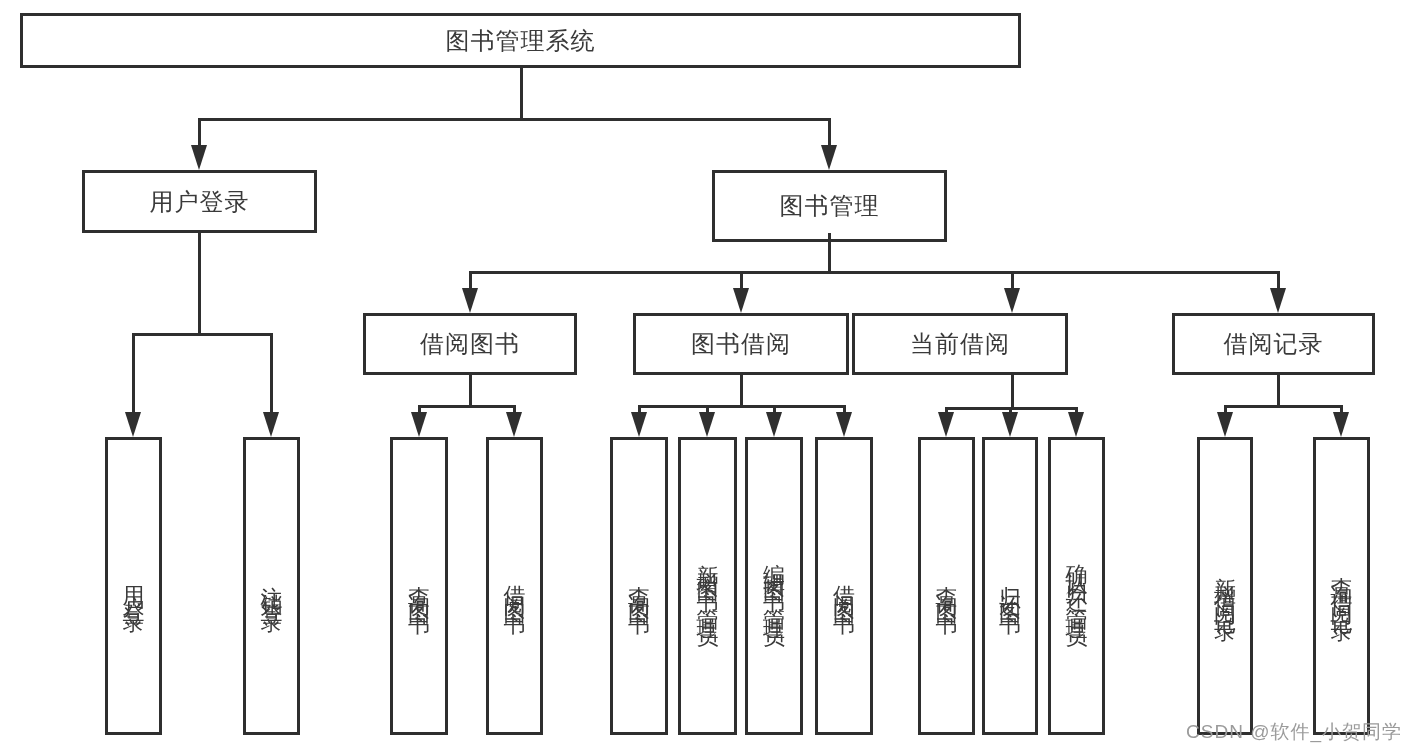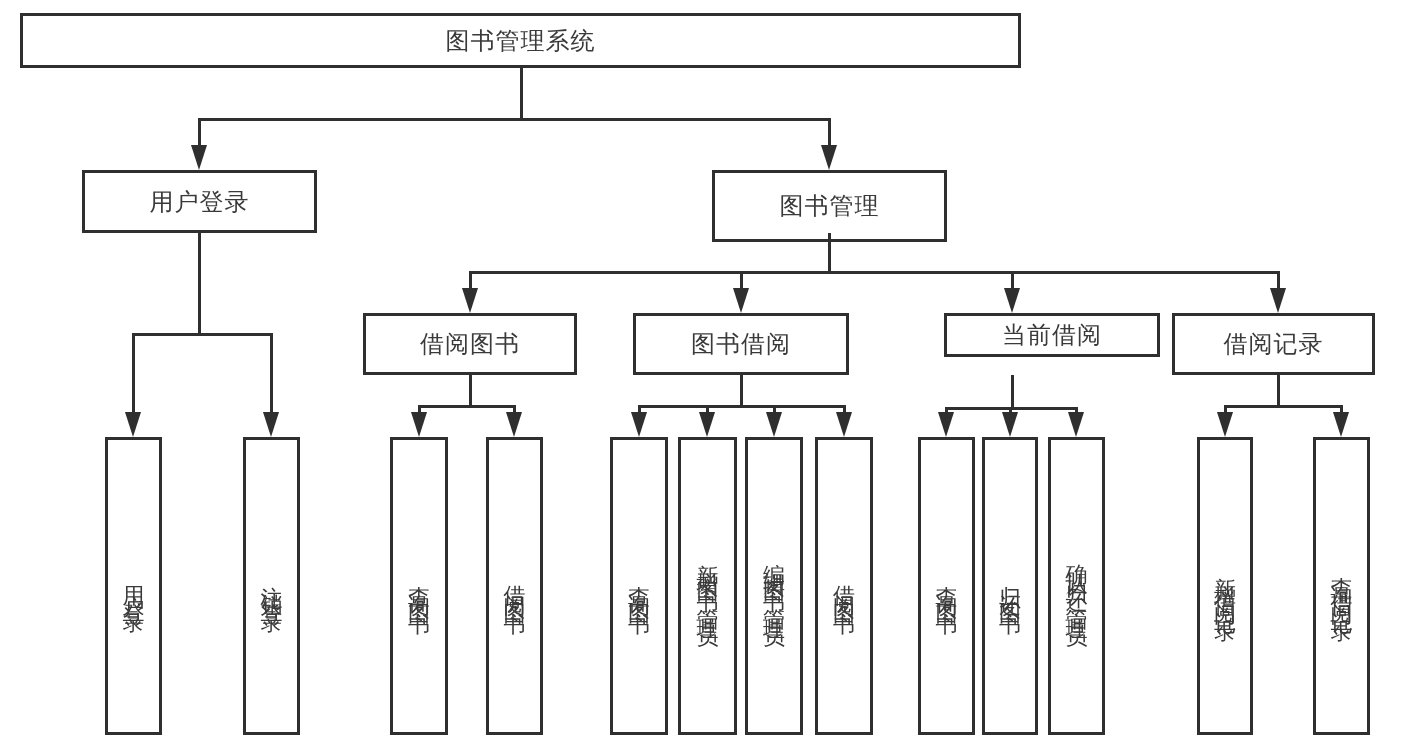--- a/index.html
+++ b/index.html
@@ -60,21 +60,21 @@
   <div class="arr" style="left:1004px;top:288px"></div>
   <div class="vline" style="left:1277px;top:271px;height:20px"></div>
   <div class="arr" style="left:1270px;top:288px"></div>
 
   <div class="node" style="left:363px;top:313px;width:214px;height:62px">
     <span>借阅图书</span>
   </div>
   <div class="node" style="left:633px;top:313px;width:216px;height:62px">
     <span>图书借阅</span>
   </div>
-  <div class="node" style="left:944px;top:313px;width:216px;height:44px">
+  <div class="node" style="left:852px;top:313px;width:216px;height:62px">
     <span>当前借阅</span>
   </div>
   <div class="node" style="left:1172px;top:313px;width:203px;height:62px">
     <span>借阅记录</span>
   </div>
 
   <div class="vline" style="left:198px;top:233px;height:102px"></div>
   <div class="hline" style="left:132px;top:333px;width:141px"></div>
   <div class="vline" style="left:132px;top:333px;height:82px"></div>
   <div class="arr" style="left:125px;top:412px"></div>
@@ -152,14 +152,15 @@
     <span>确认归还（管理员）</span>
   </div>
 
   <div class="node vert" style="left:1197px;top:437px;width:56px;height:298px">
     <span>新增借阅记录</span>
   </div>
   <div class="node vert" style="left:1313px;top:437px;width:57px;height:298px">
     <span>查询借阅记录</span>
   </div>
 
+  <div class="watermark">CSDN @软件_小贺同学</div>
 
 </div>
 
 </body></html>

